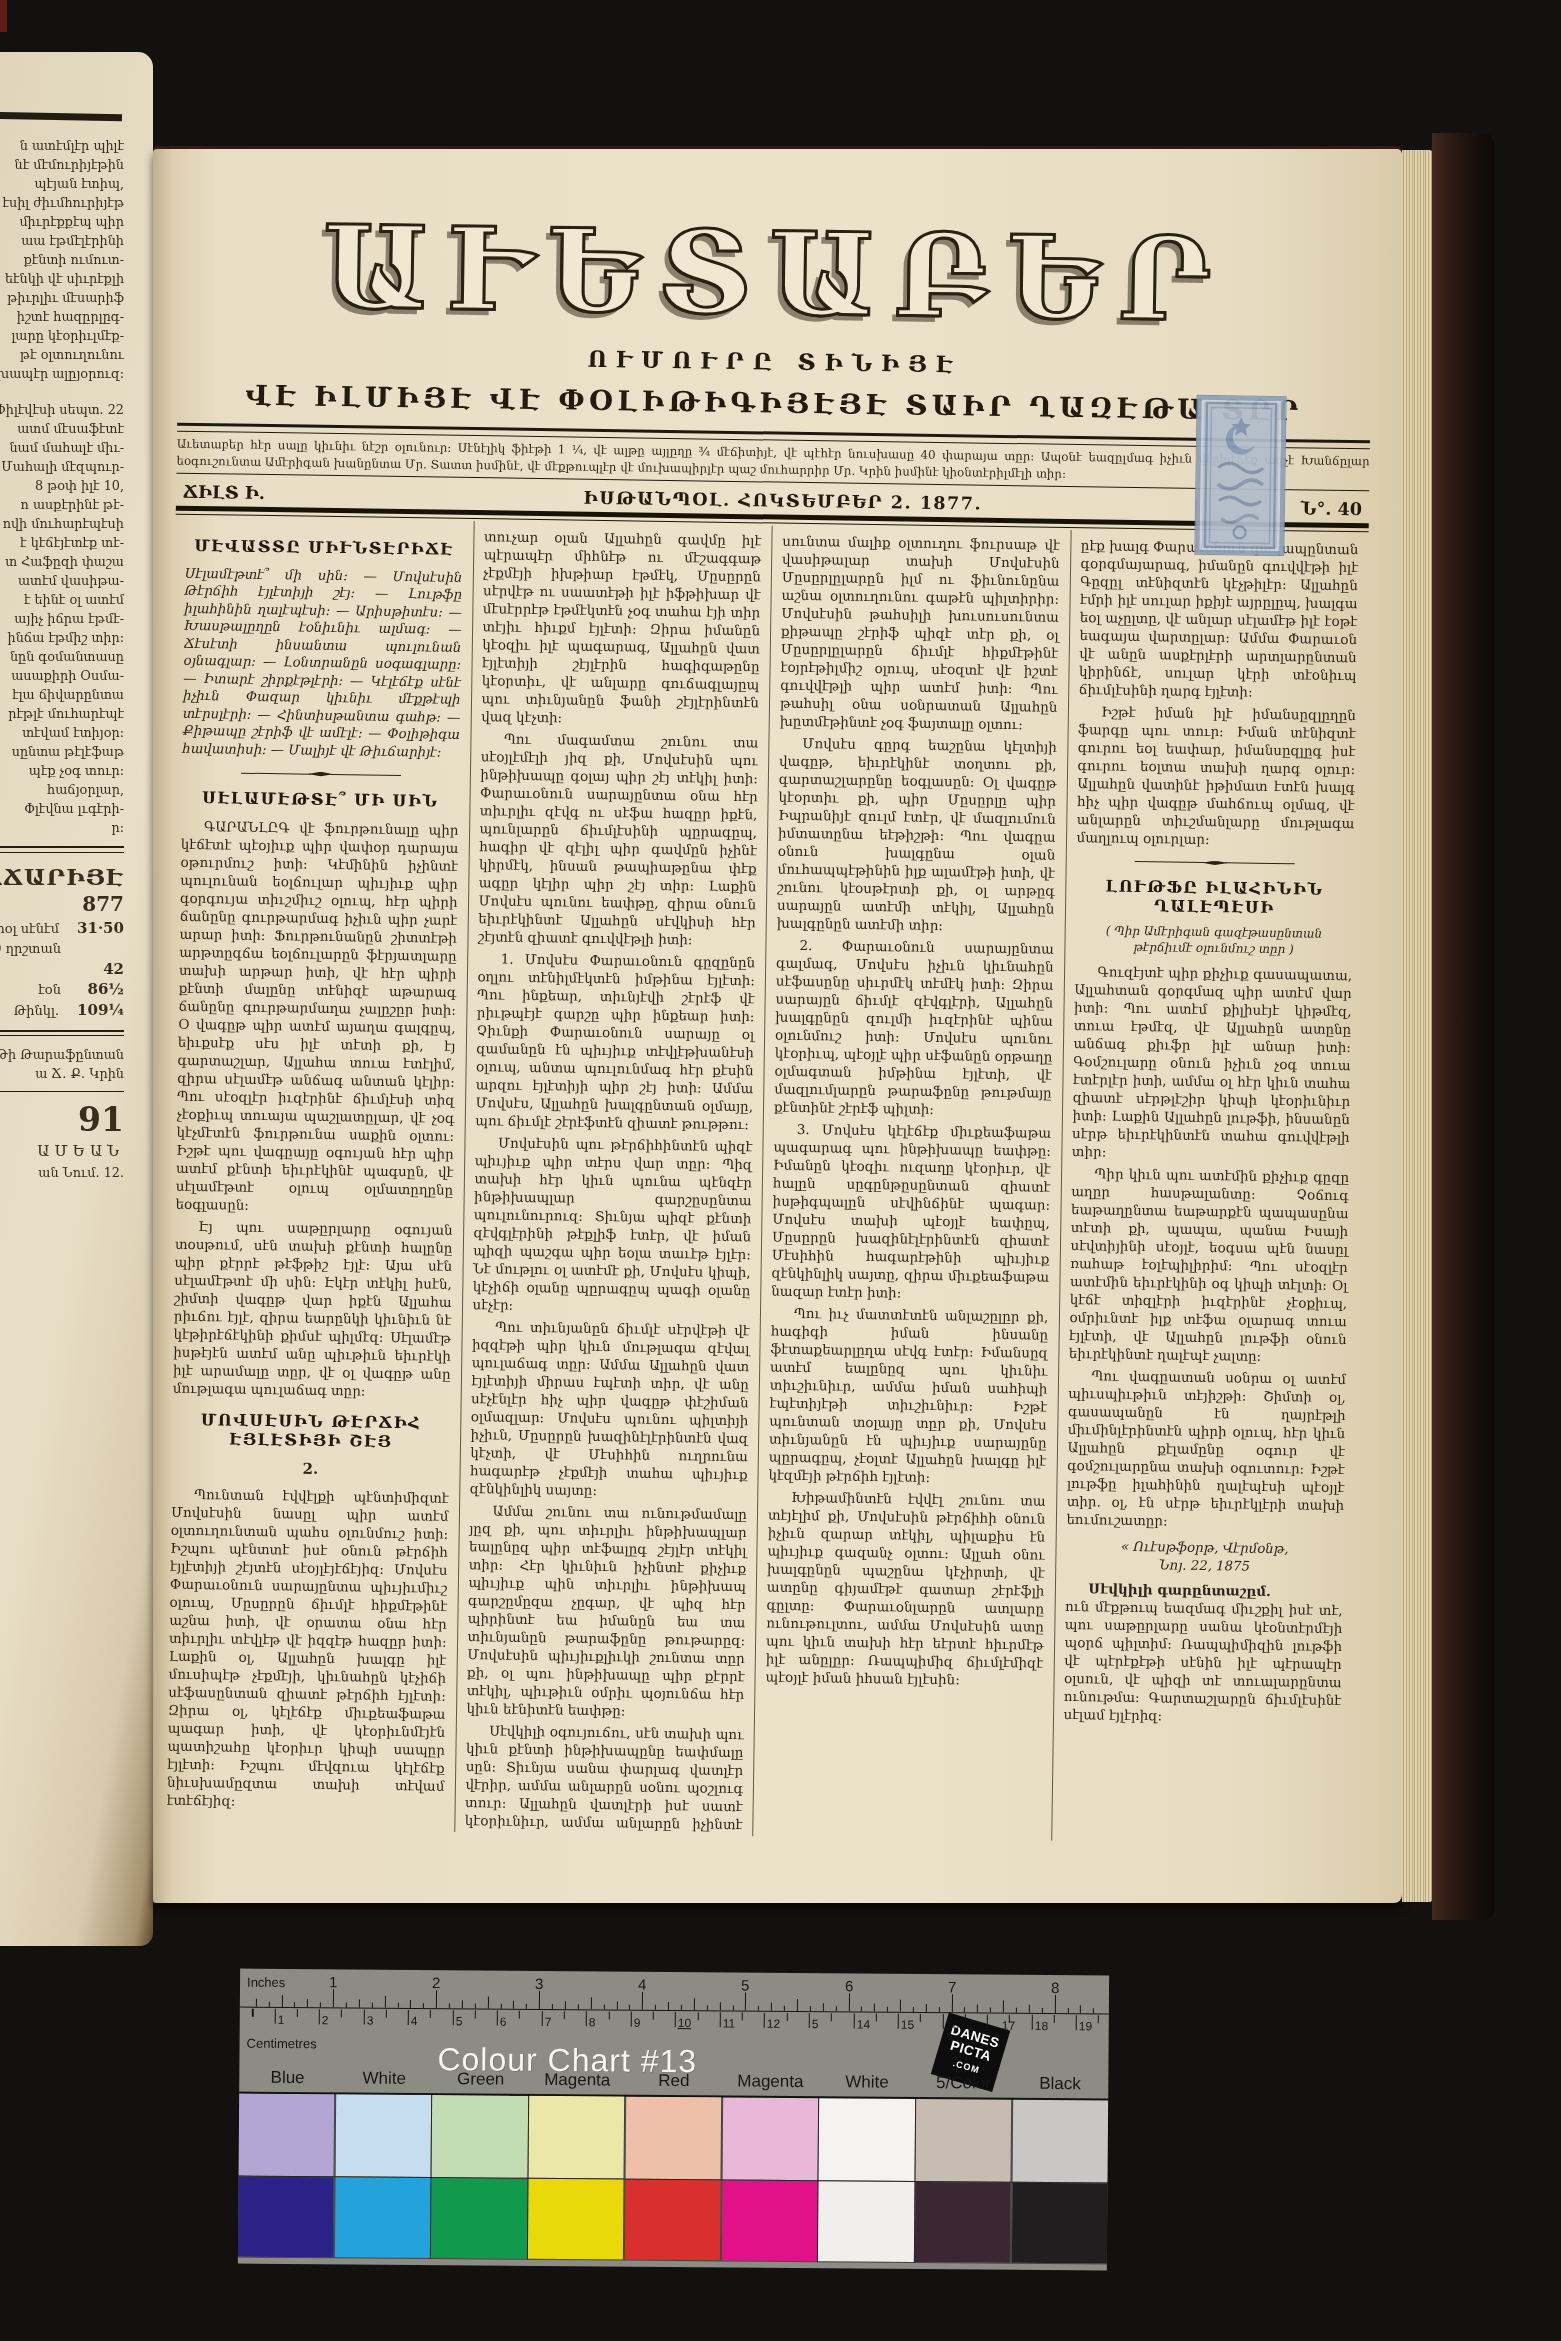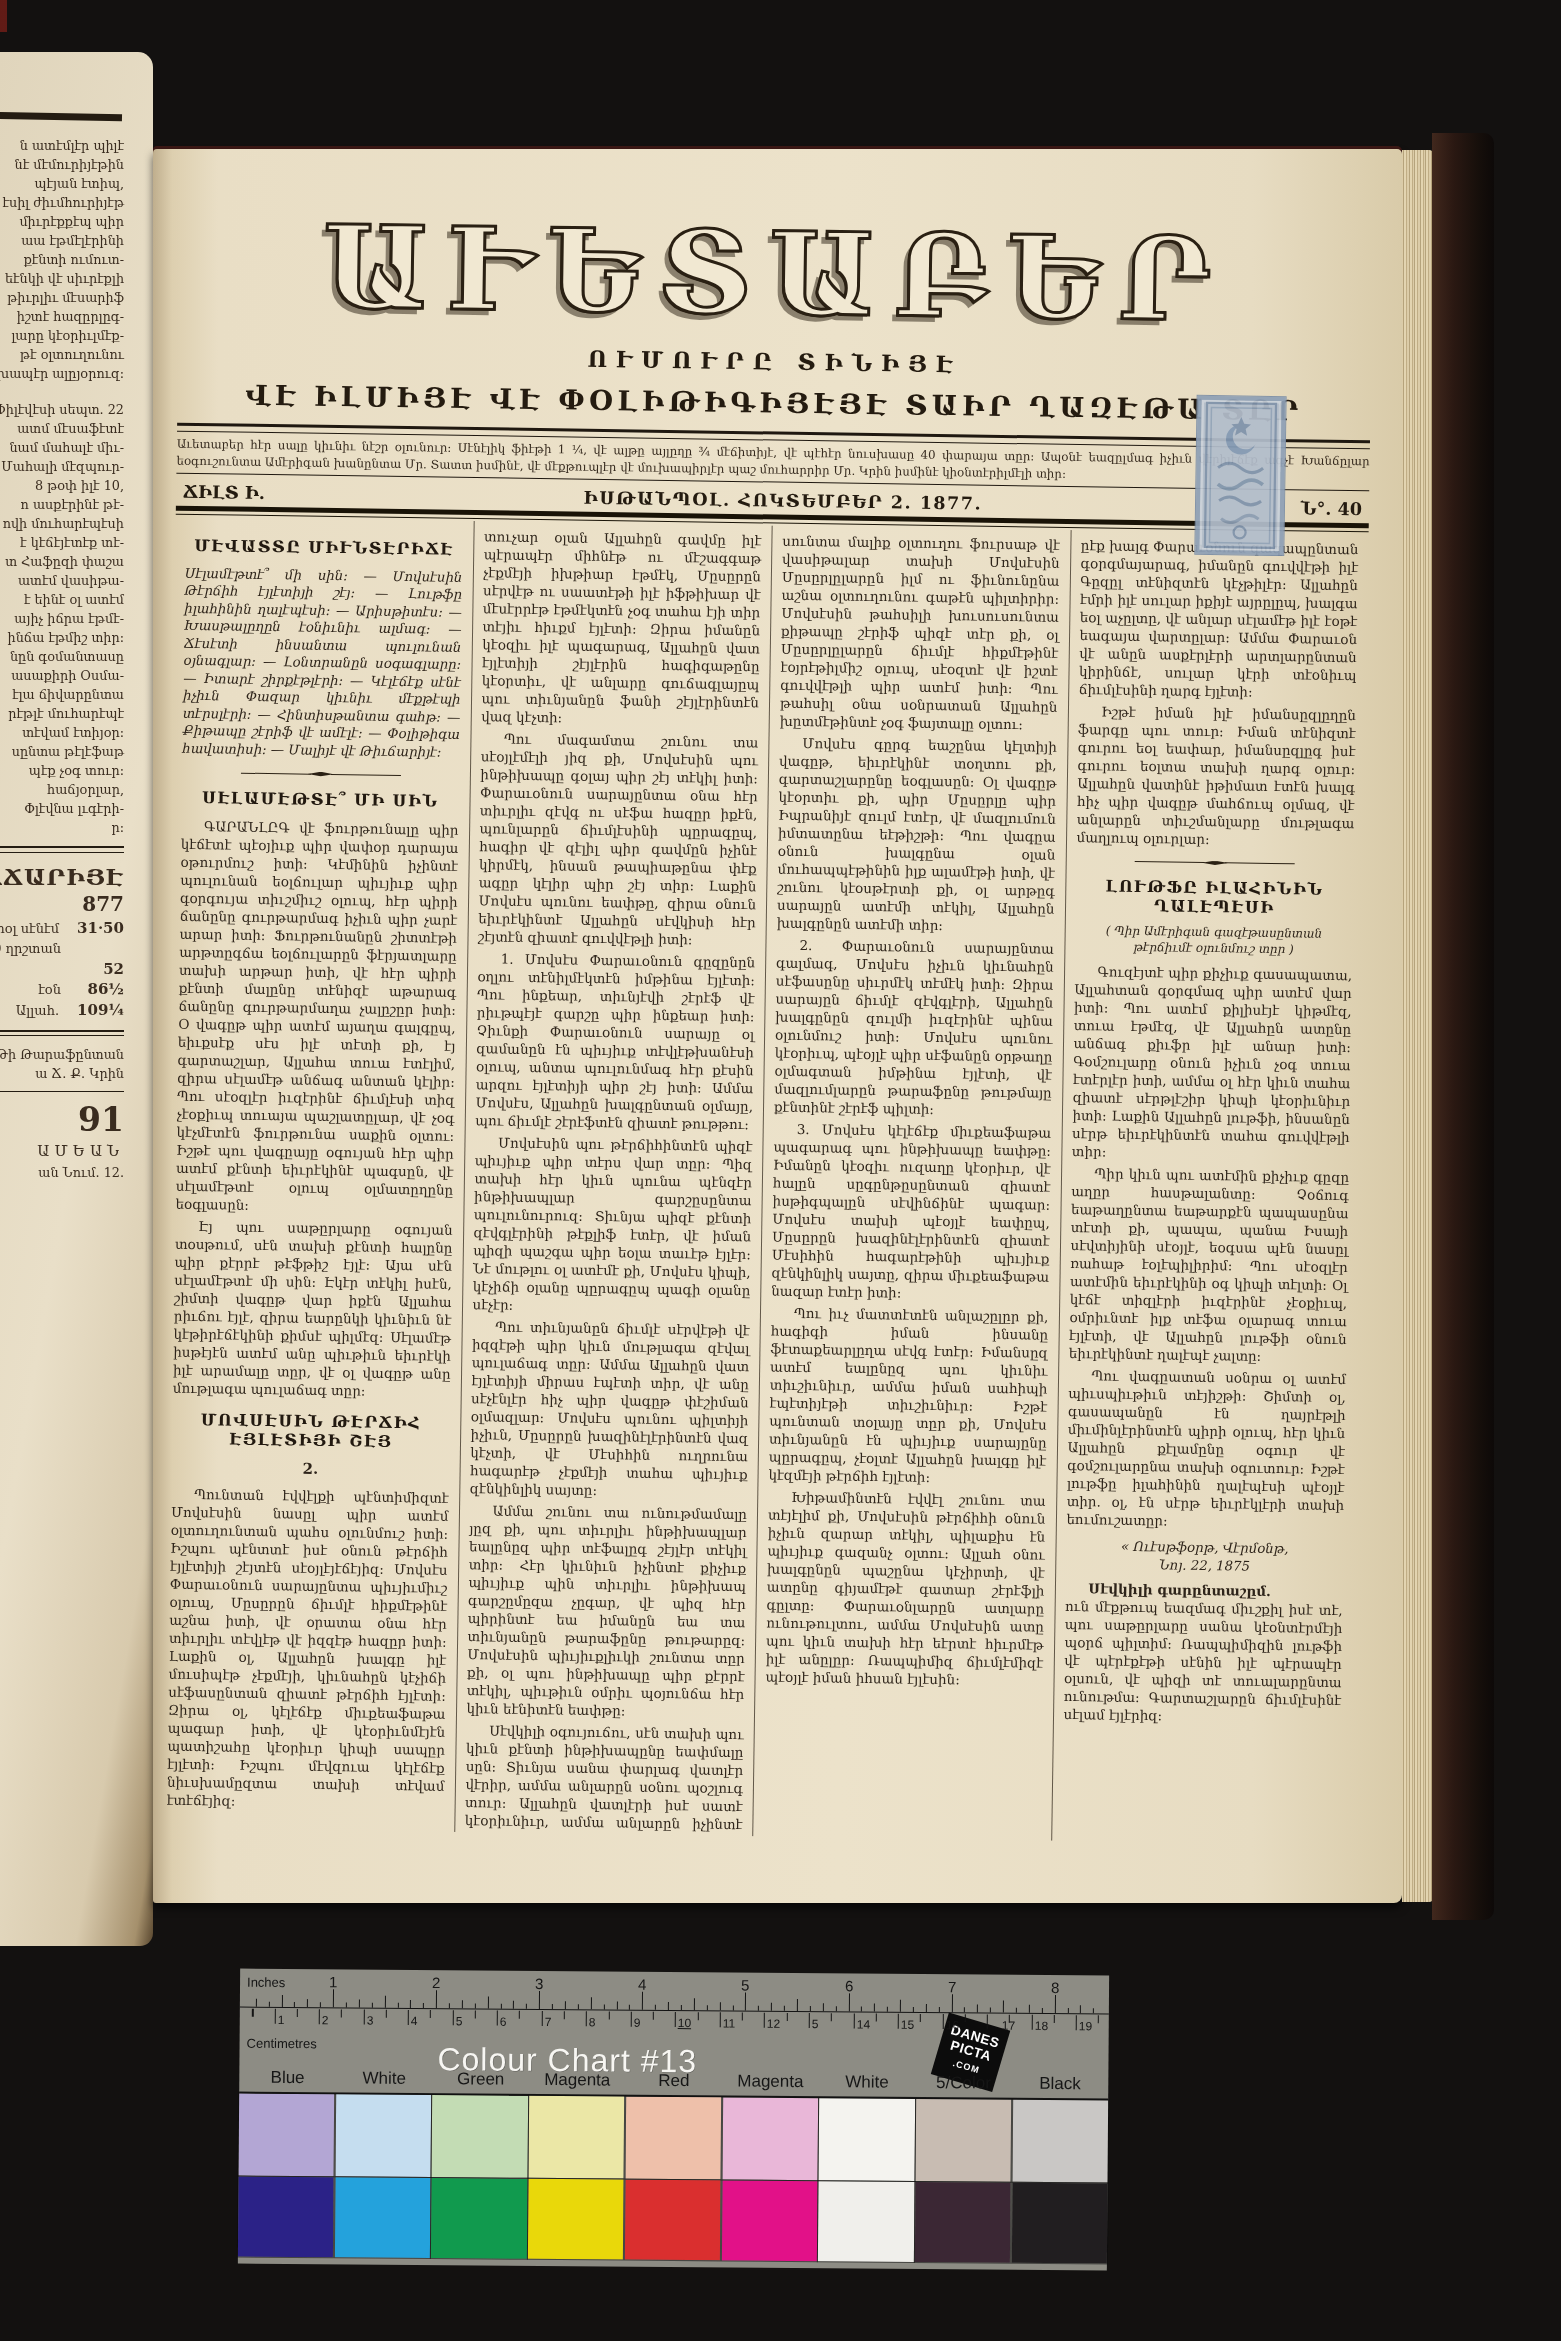--- a/index.html
+++ b/index.html
@@ -173,28 +173,28 @@
         <div class="lp-row">
           <span class="lbl">տէմիր հօլ սէնէմ</span>
           <span class="val">31·50</span>
         </div>
         <div class="lp-row">
           <span class="lbl">. 100 ղրշտան</span>
           <span class="val"></span>
         </div>
         <div class="lp-row">
           <span class="lbl"></span>
-          <span class="val">52</span>
+          <span class="val">42</span>
         </div>
         <div class="lp-row">
           <span class="lbl">էօն</span>
           <span class="val">86½</span>
         </div>
         <div class="lp-row">
-          <span class="lbl">Ալլահ.</span>
+          <span class="lbl">Թինկլ.</span>
           <span class="val">109¼</span>
         </div>
         <div class="lp-rule2"></div>
         <div class="lp-line">Թի Թարաֆընտան</div>
         <div class="lp-line">ա Ճ. Ք. Կրին</div>
         <div class="lp-rule1"></div>
         <div class="lp-big91">91</div>
         <div class="lp-caps">ԱՄԵԱՆ</div>
         <div class="lp-line">ան Նում. 12.</div>
       </div>

